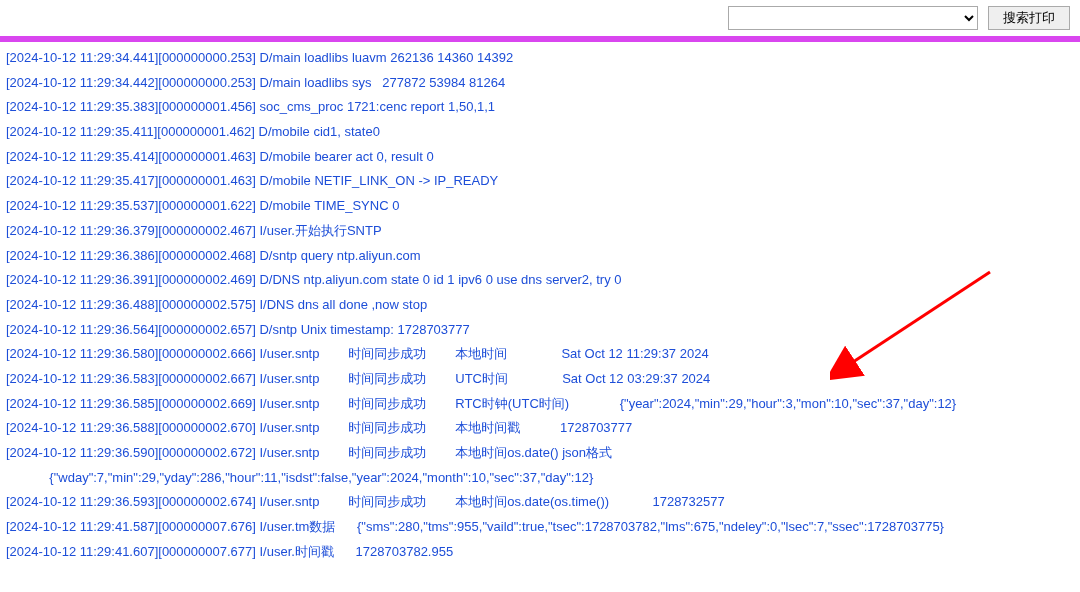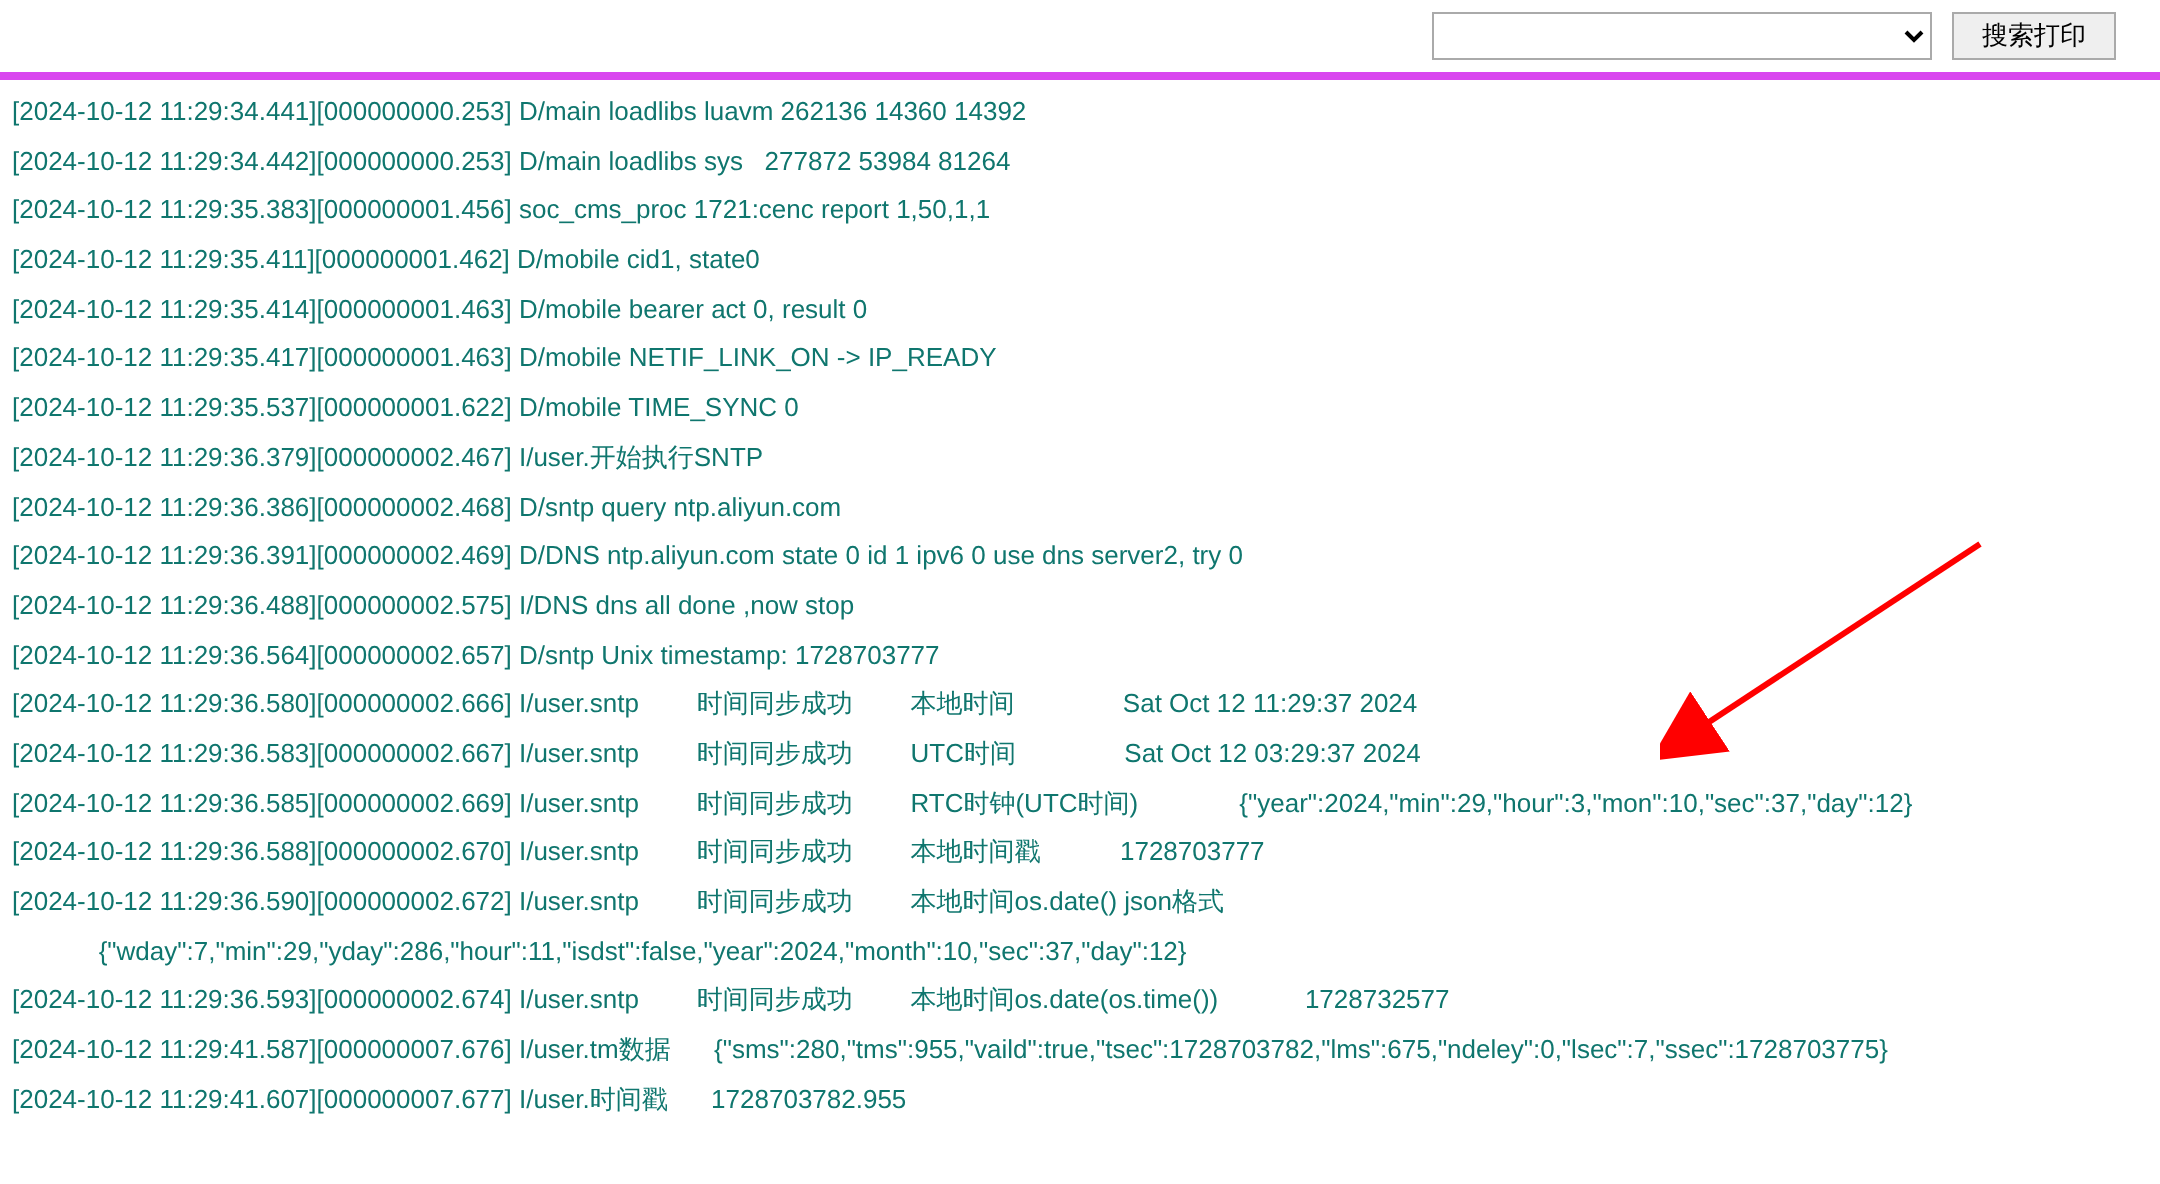--- a/index.html
+++ b/index.html
@@ -9,23 +9,23 @@
       background: #fff;
       width: 1080px;
       height: 592px;
       position: relative;
       overflow: hidden;
     }
     .toolbar {
       display: flex;
       justify-content: flex-end;
       align-items: center;
-      padding: 6px 22px;
+      padding: 6px 10px;
       gap: 10px;
-      border-bottom: 4px solid #d946ef;
+      border-bottom: 6px solid #d946ef;
       background: #fff;
     }
     .toolbar select {
       width: 250px;
       height: 24px;
       border: 1px solid #aaa;
       background: #fff;
       font-size: 13px;
       padding: 0 4px;
     }
@@ -35,21 +35,21 @@
       border: 1px solid #aaa;
       background: #efefef;
       font-size: 13px;
       font-family: inherit;
       cursor: pointer;
     }
     .log-area {
       padding: 4px 6px;
       font-size: 13px;
       line-height: 1.9;
-      color: #0f766e;
+      color: #1d4ed8;
       white-space: pre-wrap;
       overflow: hidden;
     }
     .log-line { white-space: pre; }
     .arrow {
       position: absolute;
       pointer-events: none;
     }
   </style>
 </head>

